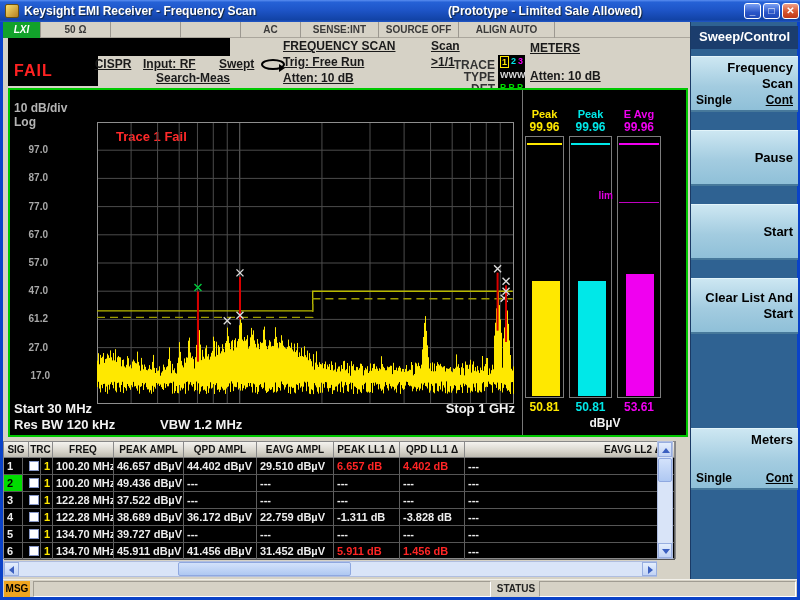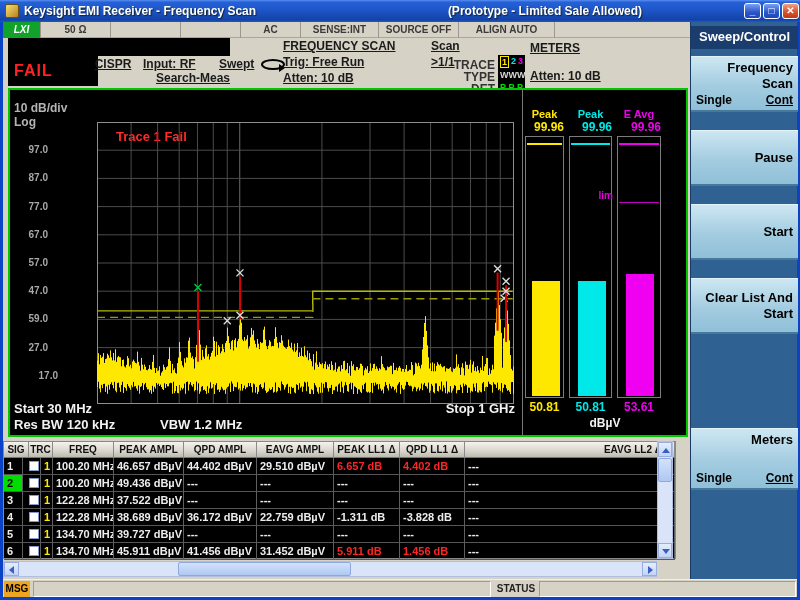--- a/index.html
+++ b/index.html
@@ -51,21 +51,21 @@
   .graylab { color:#B4B4B4; font-size:12px; font-weight:bold; }
   #ref-label { left:90px; top:8px; width:230px; text-align:center; color:#F2F2F2; font-size:14px; font-weight:bold; }
   #trace-status { left:106px; top:39px; color:#FF2A2A; font-size:13px; font-weight:bold; }
   .ytick { width:36px; text-align:right; color:#A8A8A8; font-size:10px; font-weight:bold; }
   .axis-txt { color:#F2F2F2; font-size:13px; font-weight:bold; white-space:nowrap; }
 
   
   #meters { left:512px; top:0; width:164px; height:345px; border-left:1px solid #787878; }
   #meters-title { left:0; top:3px; width:164px; text-align:center; color:#F2F2F2; font-size:13px; font-weight:bold; }
   .m-lab { top:18px; text-align:center; font-size:11px; font-weight:bold; }
-  .m-val { top:30px; text-align:right; font-size:12px; font-weight:bold; }
+  .m-val { top:30px; text-align:center; font-size:12px; font-weight:bold; }
   .m-cell { top:46px; height:262px; border:1px solid #7C7C7C; background:#000; }
   .m-bar { position:absolute; bottom:1px; }
   .m-ph { position:absolute; height:2px; left:1px; right:1px; }
   .m-bot { top:310px; text-align:center; font-size:12px; font-weight:bold; }
   #meters-unit { left:0; top:326px; width:164px; text-align:center; color:#F2F2F2; font-size:12px; font-weight:bold; }
   #lim-label { left:58px; top:100px; width:32px; text-align:right; color:#E000E0; font-size:10px; font-weight:bold; }
 
   
   #table { left:0px; top:419px; width:673px; height:118px; background:#000; border:1px solid #888; }
   .th { top:0; height:16px; background:linear-gradient(180deg,#F4F3EF,#D8D5CC 60%,#BDBAB0);
@@ -177,23 +177,23 @@
       <div class="abs graylab" style="left:4px;top:11px;">10 dB/div</div>
       <div class="abs graylab" style="left:4px;top:25px;">Log</div>
       <div id="trace-status" class="abs">Trace 1 Fail</div>
       <div id="yticks">
           <div class="abs ytick" style="left: 2px; top: 54.2px;">97.0</div>
           <div class="abs ytick" style="left: 2px; top: 82.4px;">87.0</div>
           <div class="abs ytick" style="left: 2px; top: 110.6px;">77.0</div>
           <div class="abs ytick" style="left: 2px; top: 138.8px;">67.0</div>
           <div class="abs ytick" style="left: 2px; top: 167px;">57.0</div>
           <div class="abs ytick" style="left: 2px; top: 195.2px;">47.0</div>
-          <div class="abs ytick" style="left: 2px; top: 223.4px;">59.0</div>
+          <div class="abs ytick" style="left: 2px; top: 223.4px;">61.2</div>
           <div class="abs ytick" style="left: 2px; top: 251.6px;">27.0</div>
-          <div class="abs ytick" style="left: 12px; top: 279.8px;">17.0</div>
+          <div class="abs ytick" style="left: 4px; top: 279.8px;">17.0</div>
         </div>
 
       <svg id="plot-svg" class="abs" width="417" height="282">
           <line x1="34.10827509406588" y1="0" x2="34.10827509406588" y2="282" stroke="#4C4C4C" stroke-width="1"></line>
           <line x1="60.56470864526529" y1="0" x2="60.56470864526529" y2="282" stroke="#4C4C4C" stroke-width="1"></line>
           <line x1="82.18118881626687" y1="0" x2="82.18118881626687" y2="282" stroke="#4C4C4C" stroke-width="1"></line>
           <line x1="100.45766238542429" y1="0" x2="100.45766238542429" y2="282" stroke="#4C4C4C" stroke-width="1"></line>
           <line x1="116.28946391033274" y1="0" x2="116.28946391033274" y2="282" stroke="#4C4C4C" stroke-width="1"></line>
           <line x1="130.25410253846783" y1="0" x2="130.25410253846783" y2="282" stroke="#4C4C4C" stroke-width="1"></line>
           <line x1="142.74589746153217" y1="0" x2="142.74589746153217" y2="282" stroke="#6A6A6A" stroke-width="1"></line>

